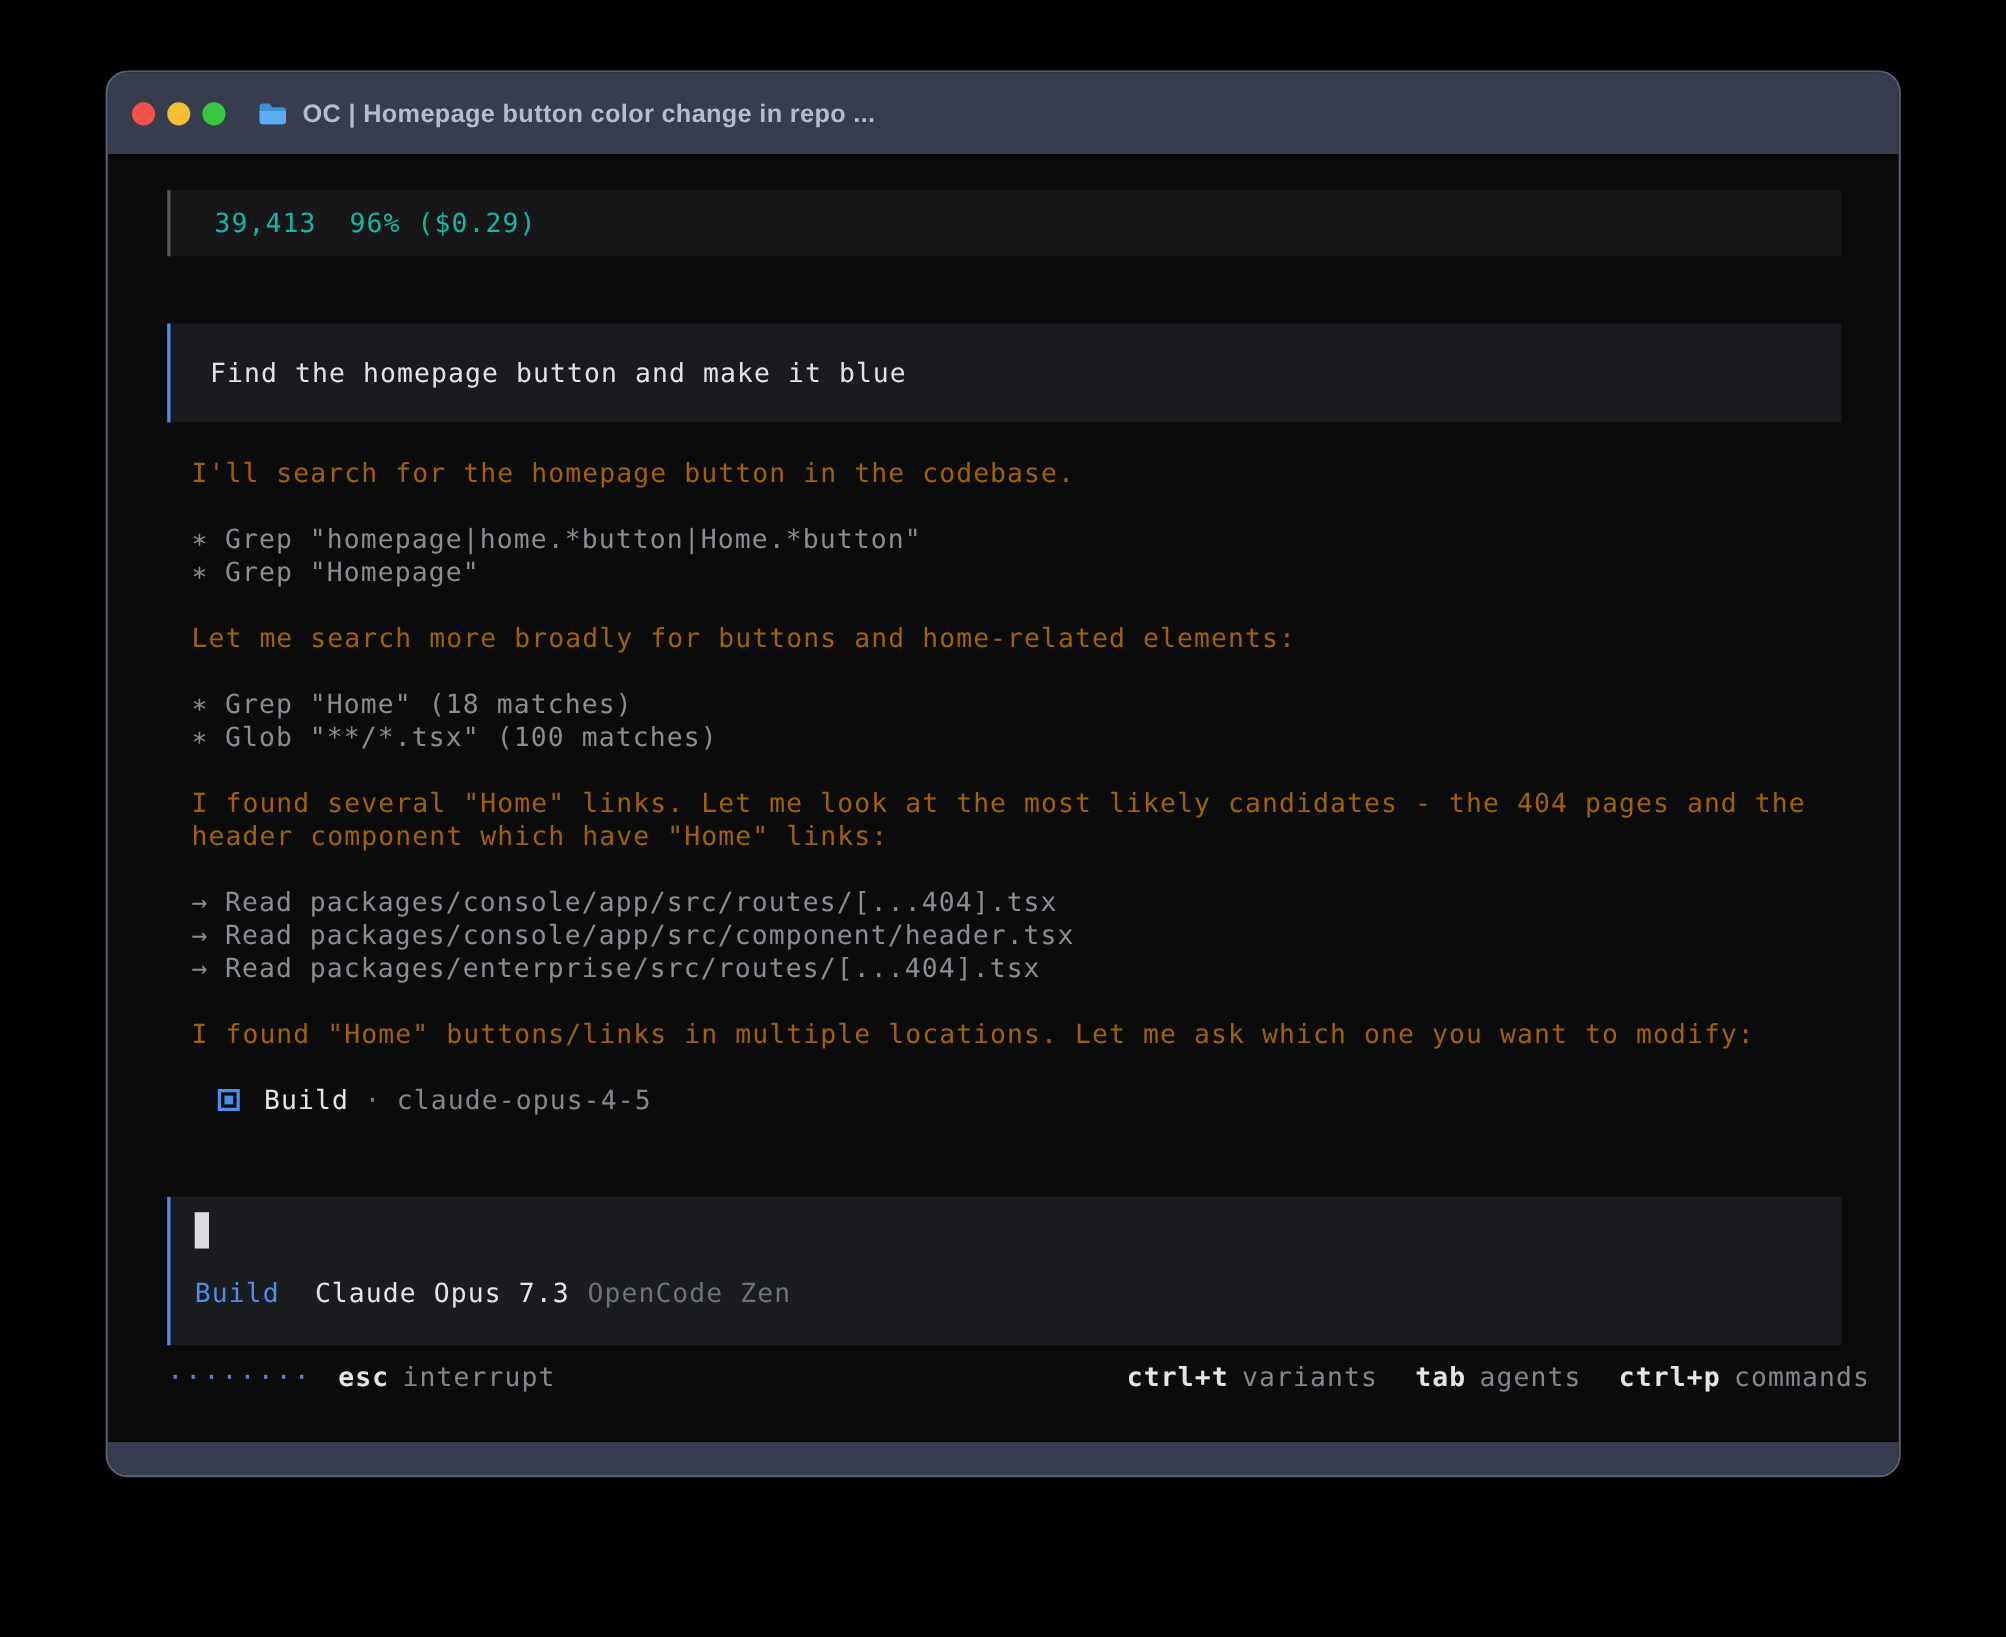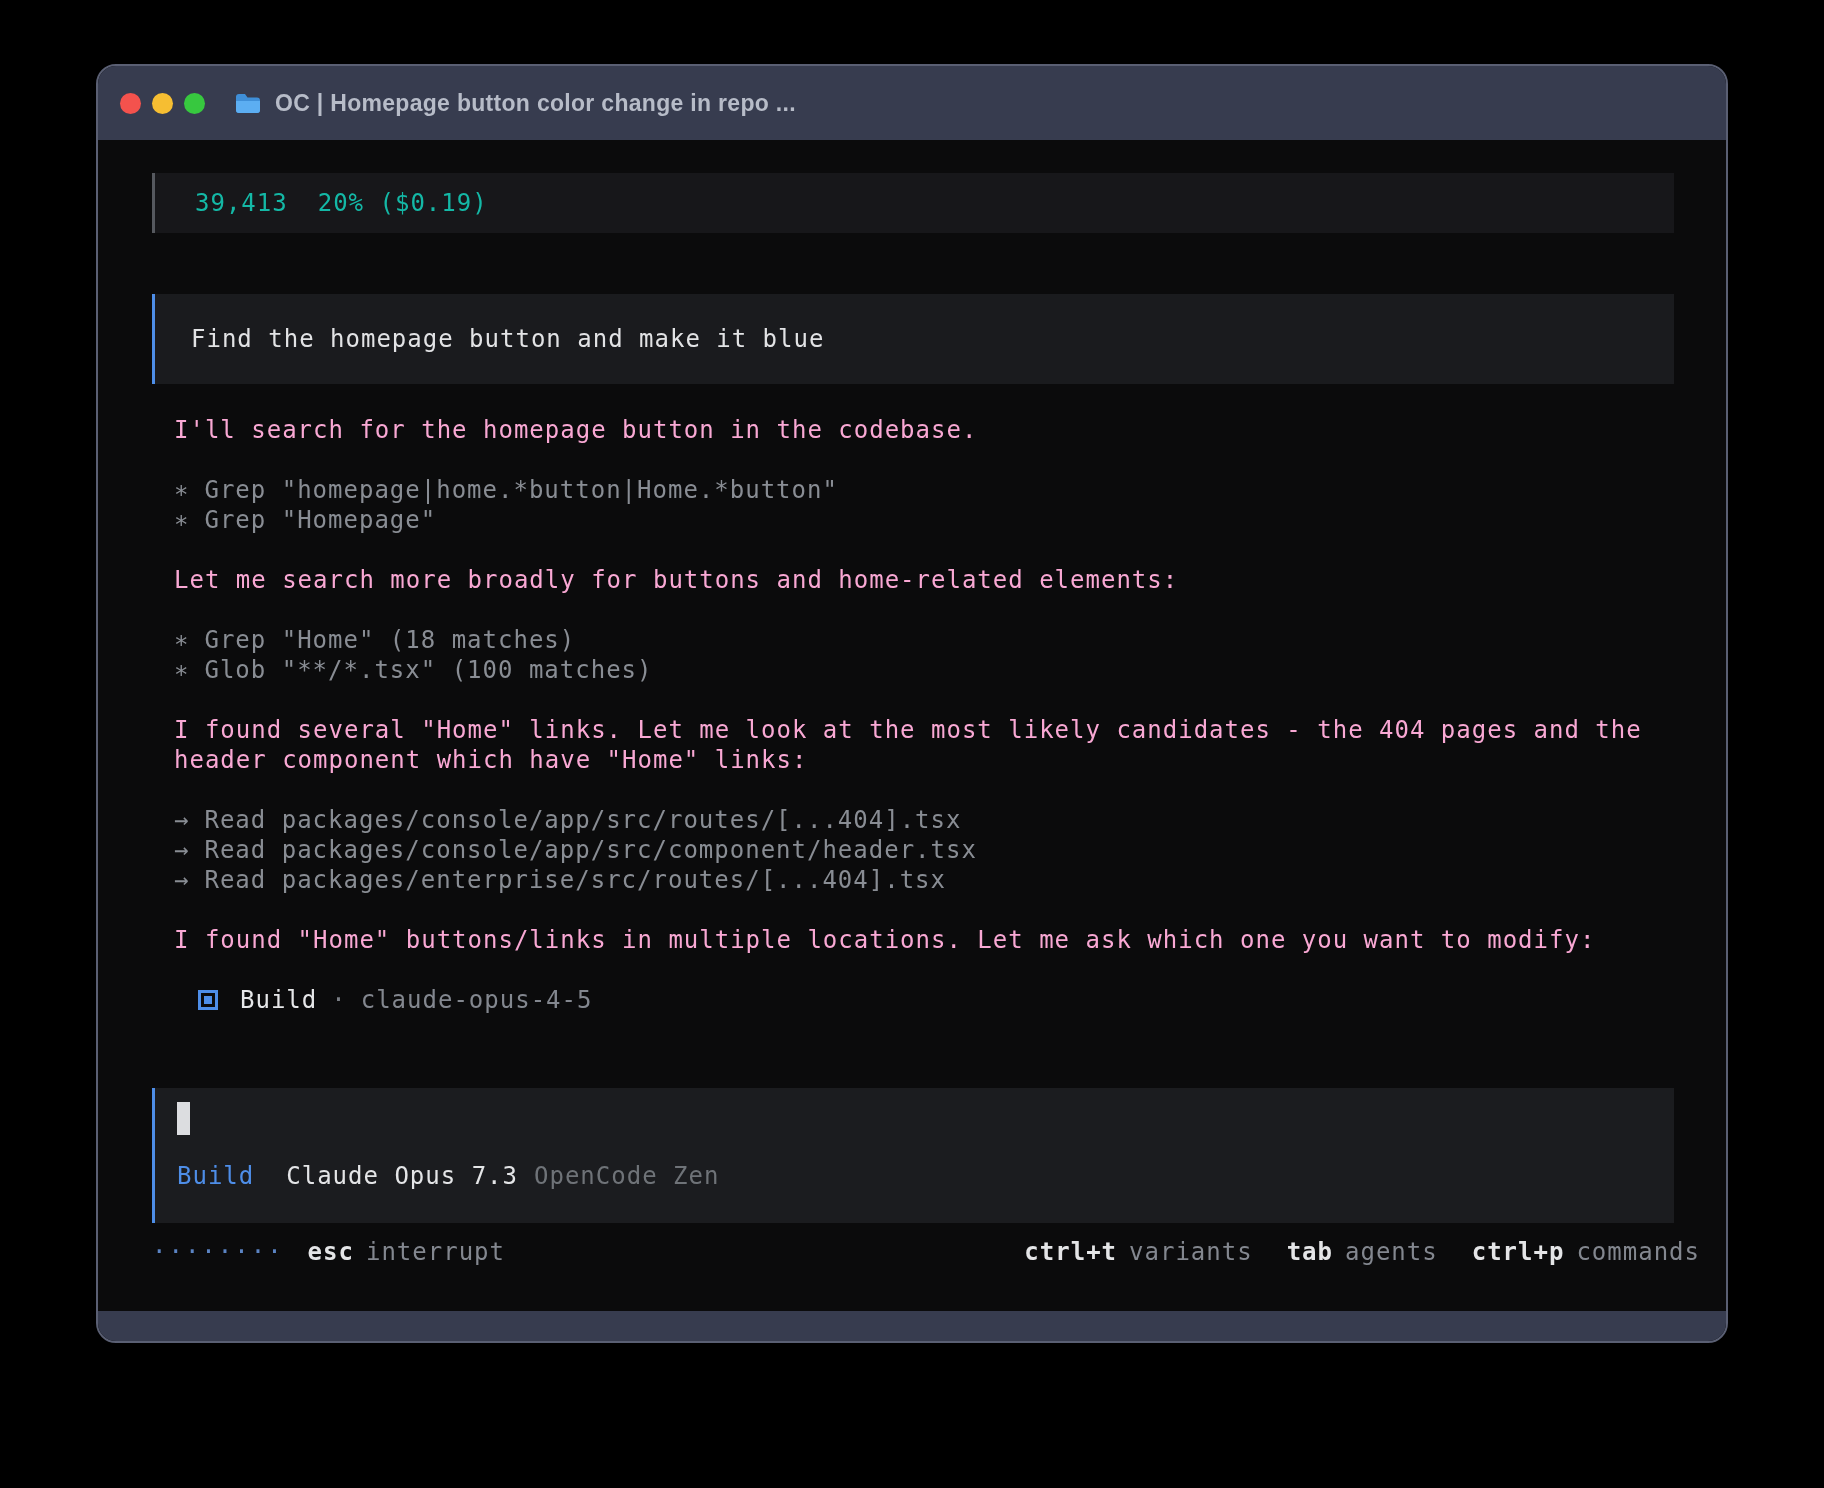--- a/index.html
+++ b/index.html
@@ -60,21 +60,21 @@
     border-left:3px solid #4e8ee8;
     padding:30px 24px 30px 36px;
     color:#e2e3e5;
   }
   .messages {
     margin-top:31px; margin-left:22px;
     width:1500px;
     display:flow-root;
   }
   .messages > * { margin:0 0 30px 0; }
-  .para { color:#f9a8d4; }
+  .para { color:#a16207; }
   .tools { }
   .tool { color:#898d94; white-space:nowrap; }
   .ticon { display:inline-block; margin-right:15px; }
   .status-line { color:#dfe1e3; }
   .agent { display:flex; align-items:center; padding-left:24px; height:30px; }
   .aicon {
     width:20px; height:20px; flex:none;
     border:3px solid #4e8ee8;
     display:inline-flex; align-items:center; justify-content:center;
     margin-right:22px;
@@ -129,21 +129,21 @@
       </svg>
     </span>
     <span class="wtitle">OC | Homepage button color change in repo ...</span>
   </div>
 
   <div class="content">
 
     <div class="hblock">
       <span class="hstats">
         <span>39,413</span>
-        <span>20% ($0.19)</span>
+        <span>96% ($0.29)</span>
       </span>
     </div>
 
     <div class="ublock">
       <span>Find the homepage button and make it blue</span>
     </div>
 
     <div class="messages">
 
       <p class="para">I'll search for the homepage button in the codebase.</p>

